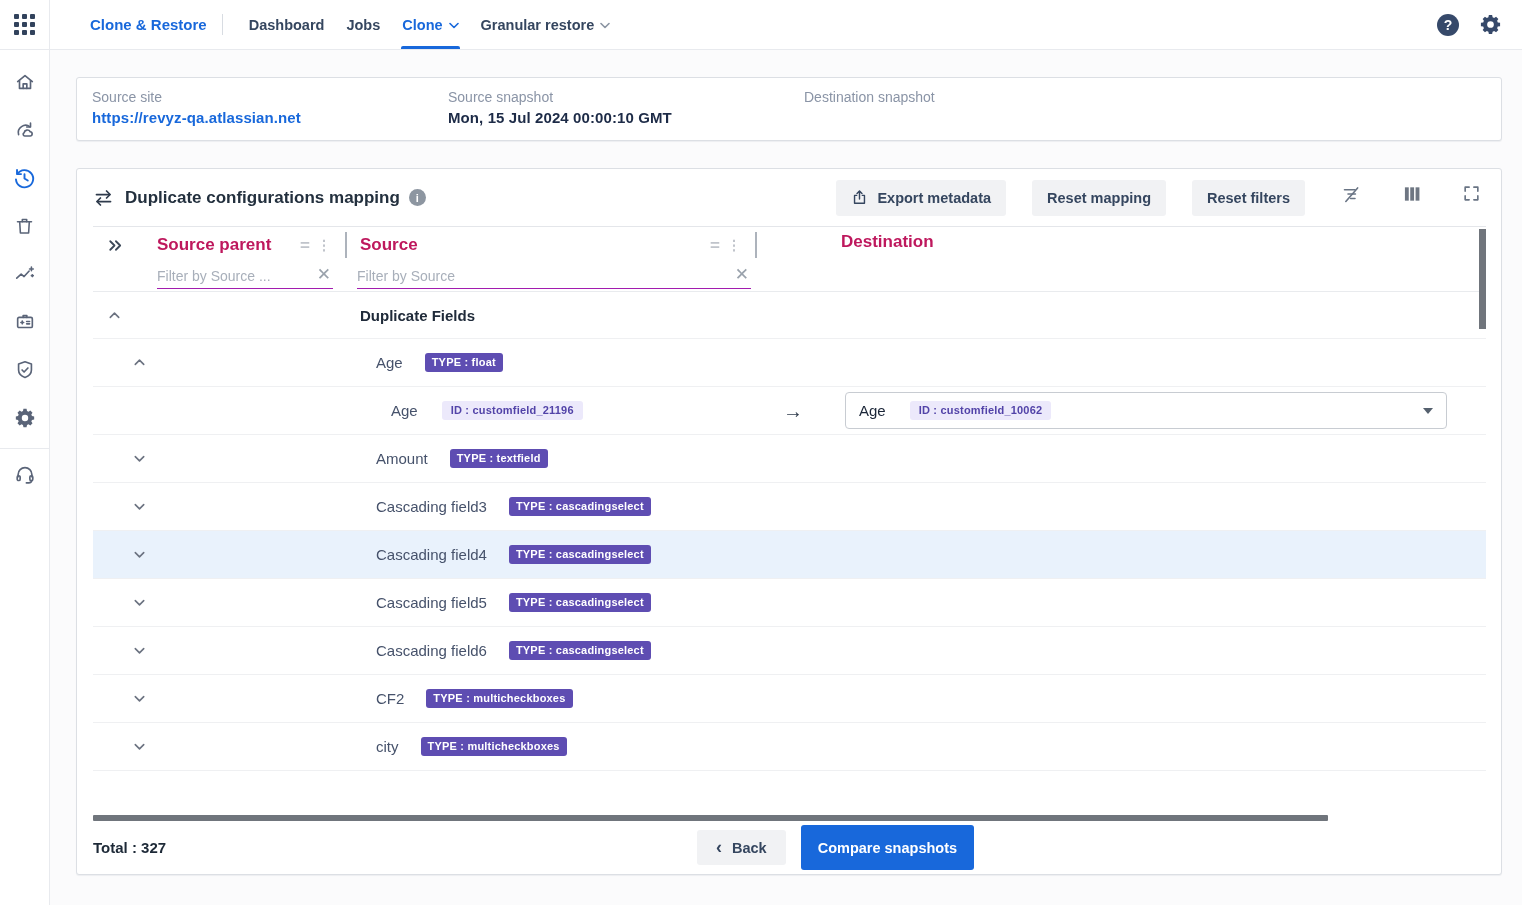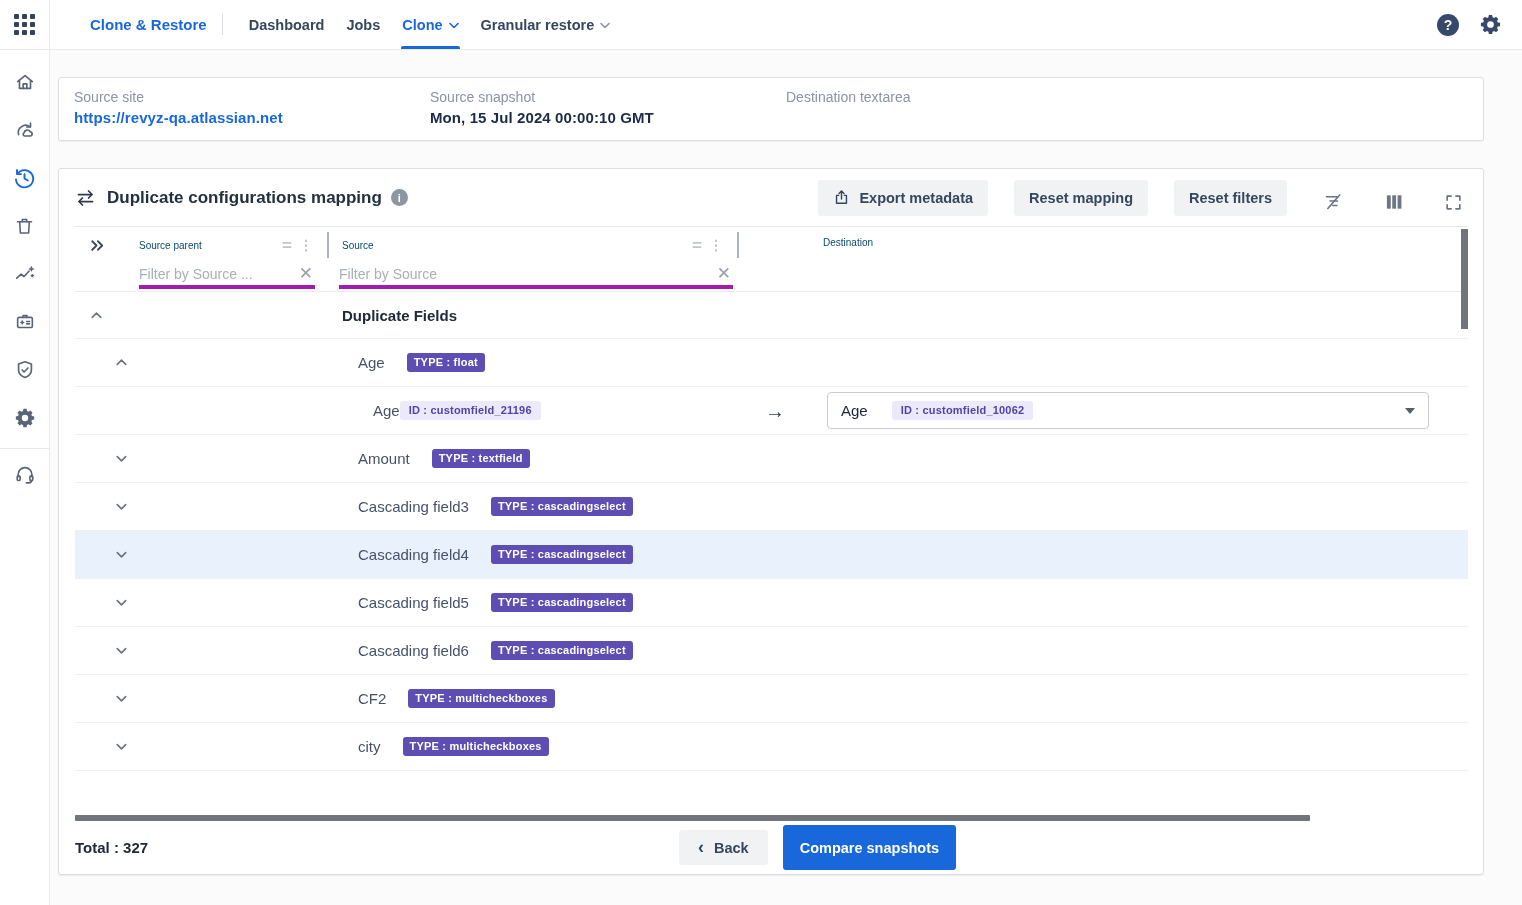--- a/index.html
+++ b/index.html
@@ -34,81 +34,81 @@
 
   
   .sidebar{position:absolute;top:50px;left:0;width:50px;bottom:0;background:#fff;
     border-right:1px solid #E8EAEE;display:flex;flex-direction:column;align-items:center;padding-top:8px;z-index:10}
   .side-slot{height:48px;width:50px;display:flex;align-items:center;justify-content:center;
     color:#5A6478;cursor:pointer}
   .side-slot.active{color:#1868DB}
   .side-divider{width:50px;height:1px;background:#E8EAEE;margin:6px 0 2px 0}
 
   
-  .main{position:absolute;left:32px;top:50px;width:1472px}
+  .main{position:absolute;left:50px;top:50px;width:1472px}
   .card{background:#fff;border:1px solid #DCDFE4;border-radius:3px;box-shadow:0 1px 1px rgba(9,30,66,.06)}
 
   .info-card{margin:27px 20px 0 26px;height:64px;display:flex}
   .info-col{width:25%;padding:11px 0 0 15px}
   .info-label{color:#8A94A6;font-size:14px;margin-bottom:4px}
   .info-value{font-size:15px;font-weight:700;color:#1D2B47;letter-spacing:.1px}
   .info-value.link{color:#1868DB;cursor:pointer}
 
   
   .panel{margin:27px 20px 0 26px;height:707px;position:relative;display:flex;flex-direction:column}
   .panel-header{height:57px;display:flex;align-items:center;padding:0 16px;flex:0 0 auto}
   .swap-icon{margin-right:11px}
   .panel-title{font-size:17px;font-weight:700;color:#23303E}
   .info-dot{width:17px;height:17px;border-radius:50%;background:#8D96A1;color:#fff;font-size:11px;
     font-weight:700;display:flex;align-items:center;justify-content:center;margin-left:9px;cursor:pointer}
-  .header-actions{margin-left:auto;display:flex;align-items:flex-end;gap:26px}
+  .header-actions{margin-left:auto;display:flex;align-items:flex-start;gap:26px}
   .btn{background:#F1F2F4;border:none;border-radius:3px;height:36px;padding:0 15px;font-weight:700;
     font-size:14.5px;color:#35465F;display:flex;align-items:center;gap:9px;cursor:pointer;
     font-family:"Liberation Sans",sans-serif}
   .icon-btn{background:none;border:none;color:#697484;cursor:pointer;padding:4px;margin-left:6px}
 
   
   .tablewrap{margin:0 15px 0 16px;position:relative;height:589px;overflow:hidden;
     border-top:1px solid #E4E6EA;flex:0 0 auto}
   .grid-cols{display:grid;grid-template-columns:64px 200px 410px 1fr}
   .thead{border-bottom:1px solid #E9EBEE}
   .th-labels{height:36px;align-items:center}
   .th-cell{display:flex;align-items:center;height:36px}
-  .th-cell .label{font-weight:400;font-size:10px;color:#0c4a6e}
+  .th-cell .label{font-weight:700;font-size:17px;color:#be185d}
   .expand-all{padding-left:13px;color:#3C4858;cursor:pointer}
   .col-icons{margin-left:auto;display:flex;align-items:center;gap:7px;color:#B6BBC3}
   .eq-icon{font-size:17px;font-weight:700;color:#C0C4CB;cursor:pointer;line-height:1}
   .dots-icon{letter-spacing:0;color:#C0C4CB;font-size:14px;font-weight:700;cursor:pointer;line-height:1}
   .col-resize{width:2px;height:26px;background:#ADB3BC;margin-left:7px}
   .th-cell.sp{padding-right:10px}
   .th-cell.src{padding-left:3px;padding-right:10px}
   .th-cell.dst{padding-left:74px;align-self:start;margin-top:-3px}
   .th-filters{height:28px;align-items:start}
-  .filterbox{display:flex;align-items:center;border-bottom:4px solid #a21caf;height:26px}
+  .filterbox{display:flex;align-items:center;border-bottom:1px solid #a21caf;height:26px}
   .filterbox.sp{margin-left:0;width:176px}
   .filterbox.src{width:394px}
   .filterbox input{border:none;outline:none;flex:1;font-size:14px;color:#42526E;background:transparent;
     font-family:"Liberation Sans",sans-serif;min-width:0}
   .filterbox input::placeholder{color:#A8AFBA}
   .clear-x{color:#9AA2AC;font-size:17px;cursor:pointer;padding:0 2px 2px 4px;line-height:1}
 
   .trow{height:48px;align-items:center;border-bottom:1px solid #EFF0F2}
   .trow.group{height:47px}
   .trow.hl{background:#E9F2FC}
   .chev{cursor:pointer;display:inline-flex}
   .c-exp{padding-left:14px;display:flex;align-items:center}
   .c-exp .indent{margin-left:25px}
   .c-src{display:flex;align-items:center;padding-left:19px}
   .c-src.grp{padding-left:3px}
   .c-src.map{padding-left:34px}
   .group-label{font-weight:700;font-size:15px;color:#202B3A}
   .fname{font-size:15px;color:#46526B}
   .tbadge{margin-left:22px;background:#5E4DB2;color:#fff;font-size:11px;font-weight:700;
     padding:3px 7px 4px;border-radius:3px;letter-spacing:.2px;white-space:nowrap}
-  .idbadge{margin-left:0;background:#ECE9FB;color:#5243A8;font-size:11px;font-weight:700;
+  .idbadge{margin-left:24px;background:#ECE9FB;color:#5243A8;font-size:11px;font-weight:700;
     padding:3px 9px 4px;border-radius:3px;letter-spacing:.2px;white-space:nowrap}
   .c-dst{display:flex;align-items:center}
   .maparrow{margin-left:16px;font-size:20px;color:#2F3B4C;line-height:1}
   .destselect{margin-left:42px;width:602px;height:37px;border:1px solid #C8CCD2;border-radius:4px;
     background:#fff;display:flex;align-items:center;padding:0 13px;cursor:pointer}
   .dname{font-size:15px;color:#1B2638}
   .destselect .idbadge{margin-left:24px}
   .caret{margin-left:auto;width:0;height:0;border-left:5px solid transparent;
     border-right:5px solid transparent;border-top:6px solid #55606E}
 
@@ -251,21 +251,21 @@
   <section class="card info-card">
     <div class="info-col">
       <div class="info-label">Source site</div>
       <div class="info-value link">https://revyz-qa.atlassian.net</div>
     </div>
     <div class="info-col">
       <div class="info-label">Source snapshot</div>
       <div class="info-value">Mon, 15 Jul 2024 00:00:10 GMT</div>
     </div>
     <div class="info-col">
-      <div class="info-label">Destination textarea</div>
+      <div class="info-label">Destination snapshot</div>
     </div>
   </section>
 
   <section class="card panel">
 
     <div class="panel-header">
       <span class="swap-icon">
         <svg width="21" height="18" viewBox="0 0 24 20" fill="none" stroke="#2F3B4C" stroke-width="2" stroke-linecap="round" stroke-linejoin="round">
             <path d="M4 6h15"></path>
             <path d="M15.5 2L19.5 6l-4 4"></path>

